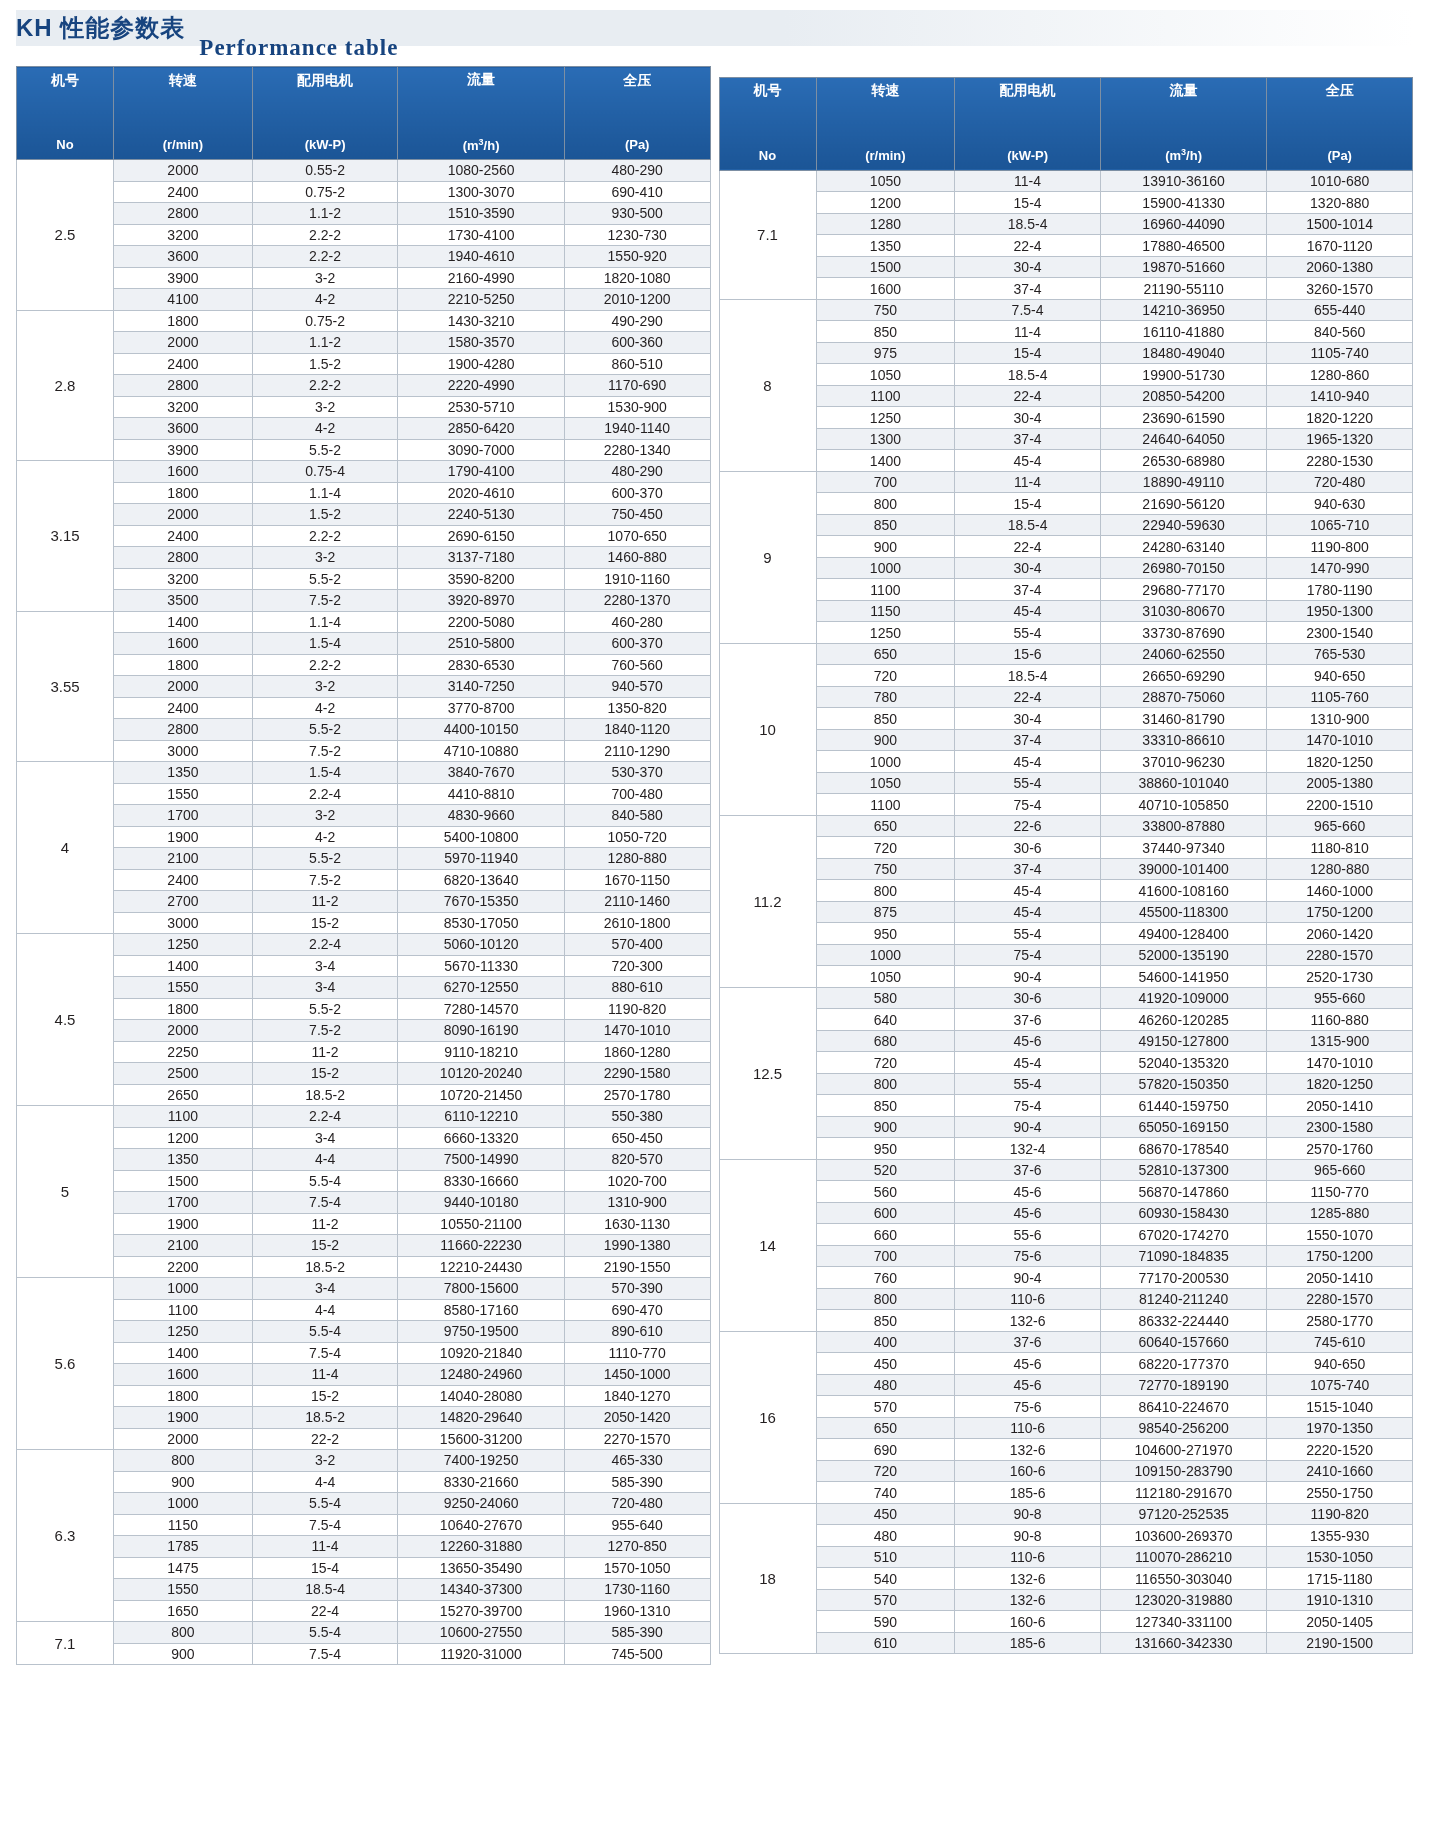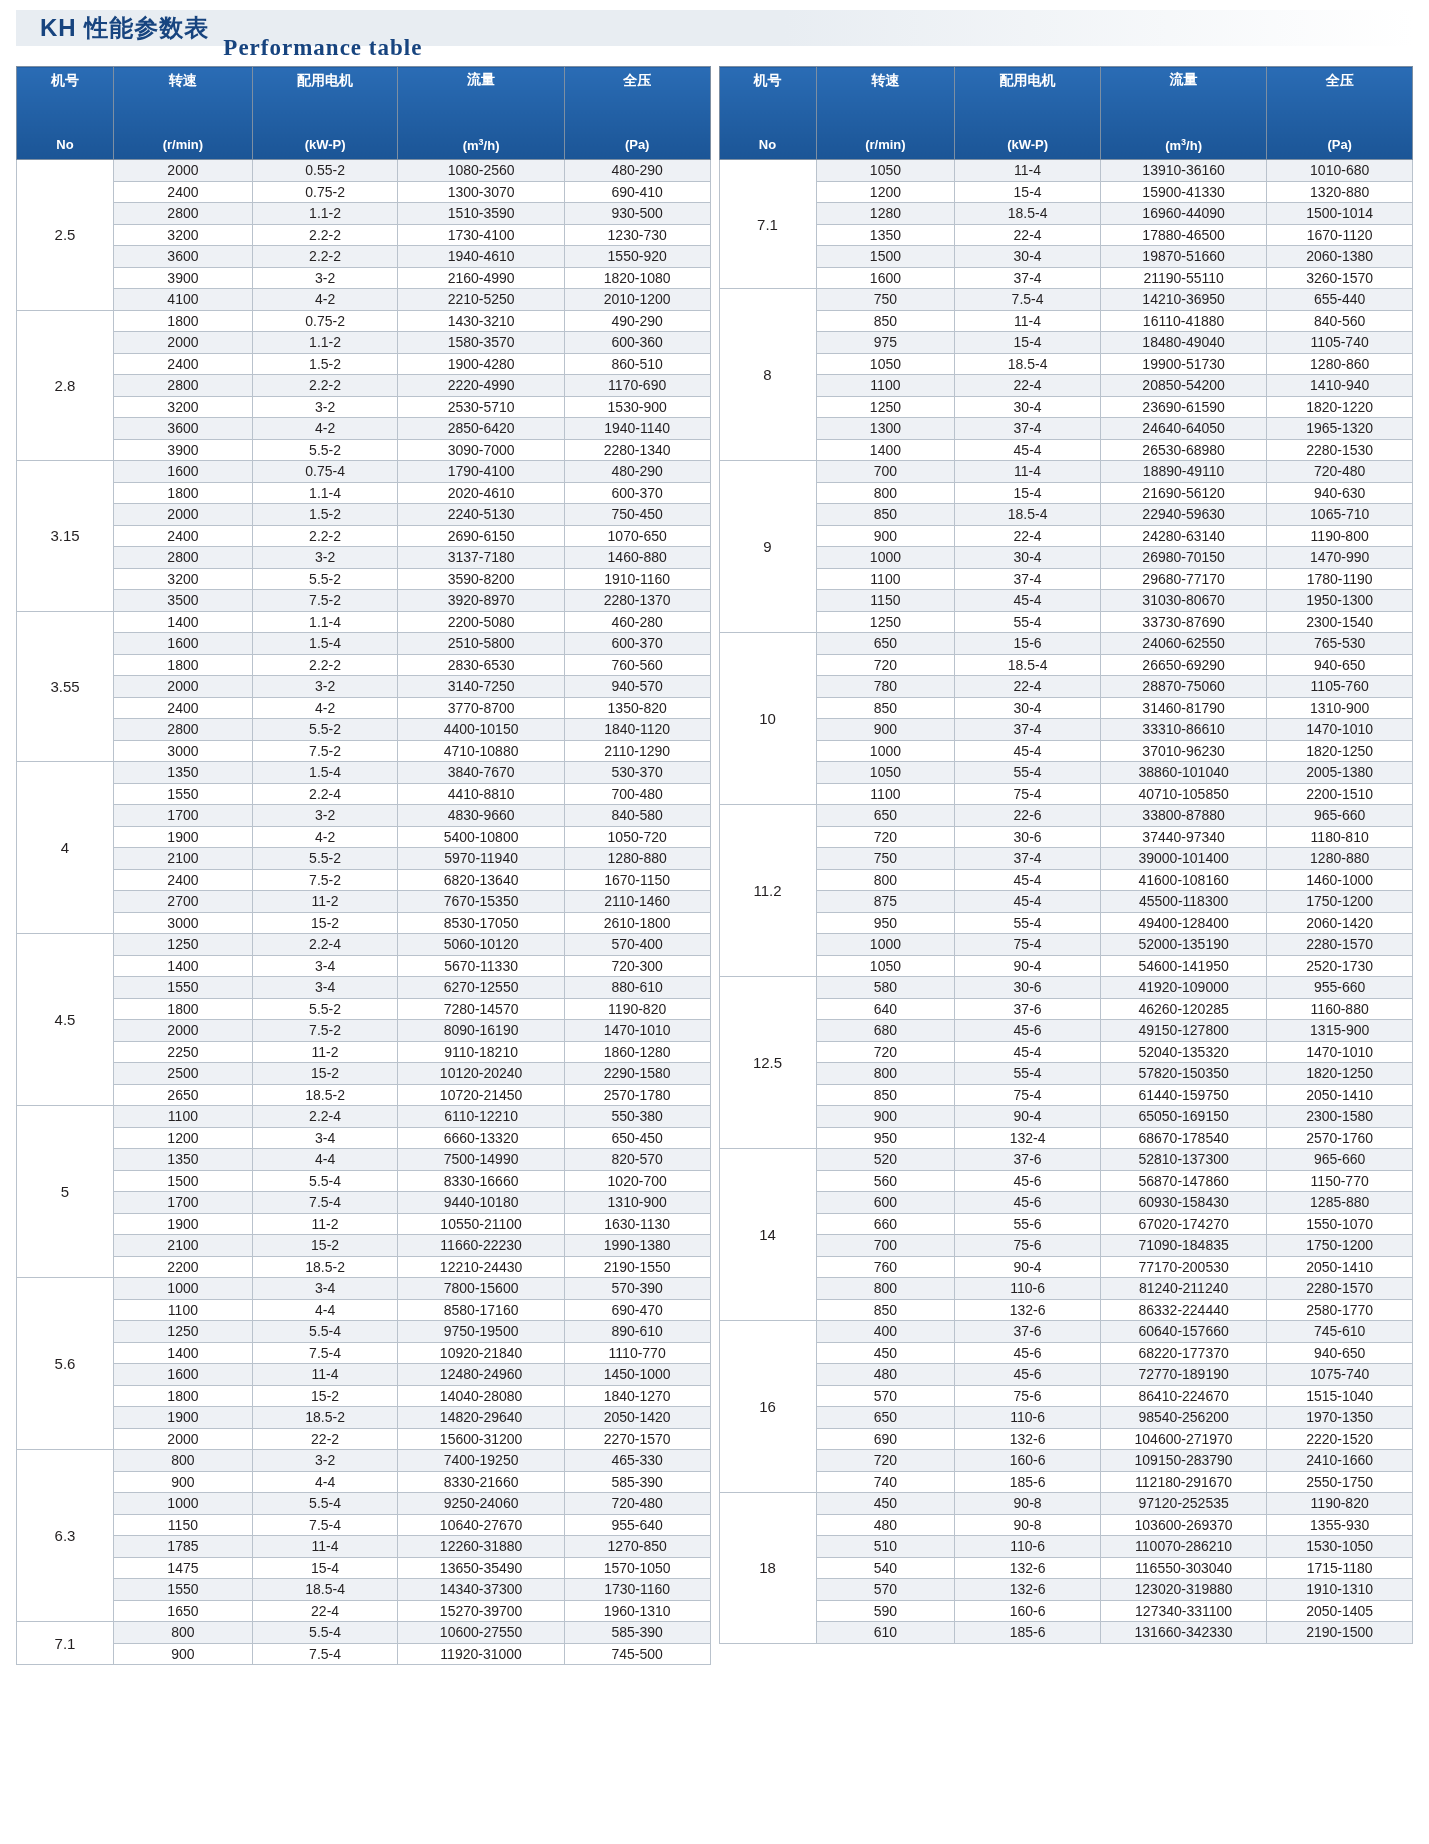--- a/index.html
+++ b/index.html
@@ -17,21 +17,20 @@
     padding:0;
     box-sizing:border-box;
   }
   
   .title-bar{
     margin:10px 16px 12px 16px;
     height:36px;
     background:linear-gradient(to right,#e8edf2 0%,#e8edf2 55%,#ffffff 100%);
     display:flex;
     align-items:center;
-    padding-left:24px;
   }
   .title-cn{
     font-size:24px;
     font-weight:bold;
     color:#17447f;
     letter-spacing:1px;
   }
   .title-en{
     font-size:23px;
     font-weight:bold;
@@ -40,20 +39,21 @@
     margin-left:14px;
     font-family:"Liberation Serif","DejaVu Serif",serif;
     margin-top:40px;
   }
   
   .tables{
     display:flex;
     gap:8px;
     padding:8px 16px 14px 16px;
     box-sizing:border-box;
+    align-items:center;
   }
   .tbl-wrap{flex:1 1 0;min-width:0;}
   table{
     width:100%;
     border-collapse:collapse;
     table-layout:fixed;
     font-size:13.5px;
   }
   thead th{
     background:#1f5fa8;

